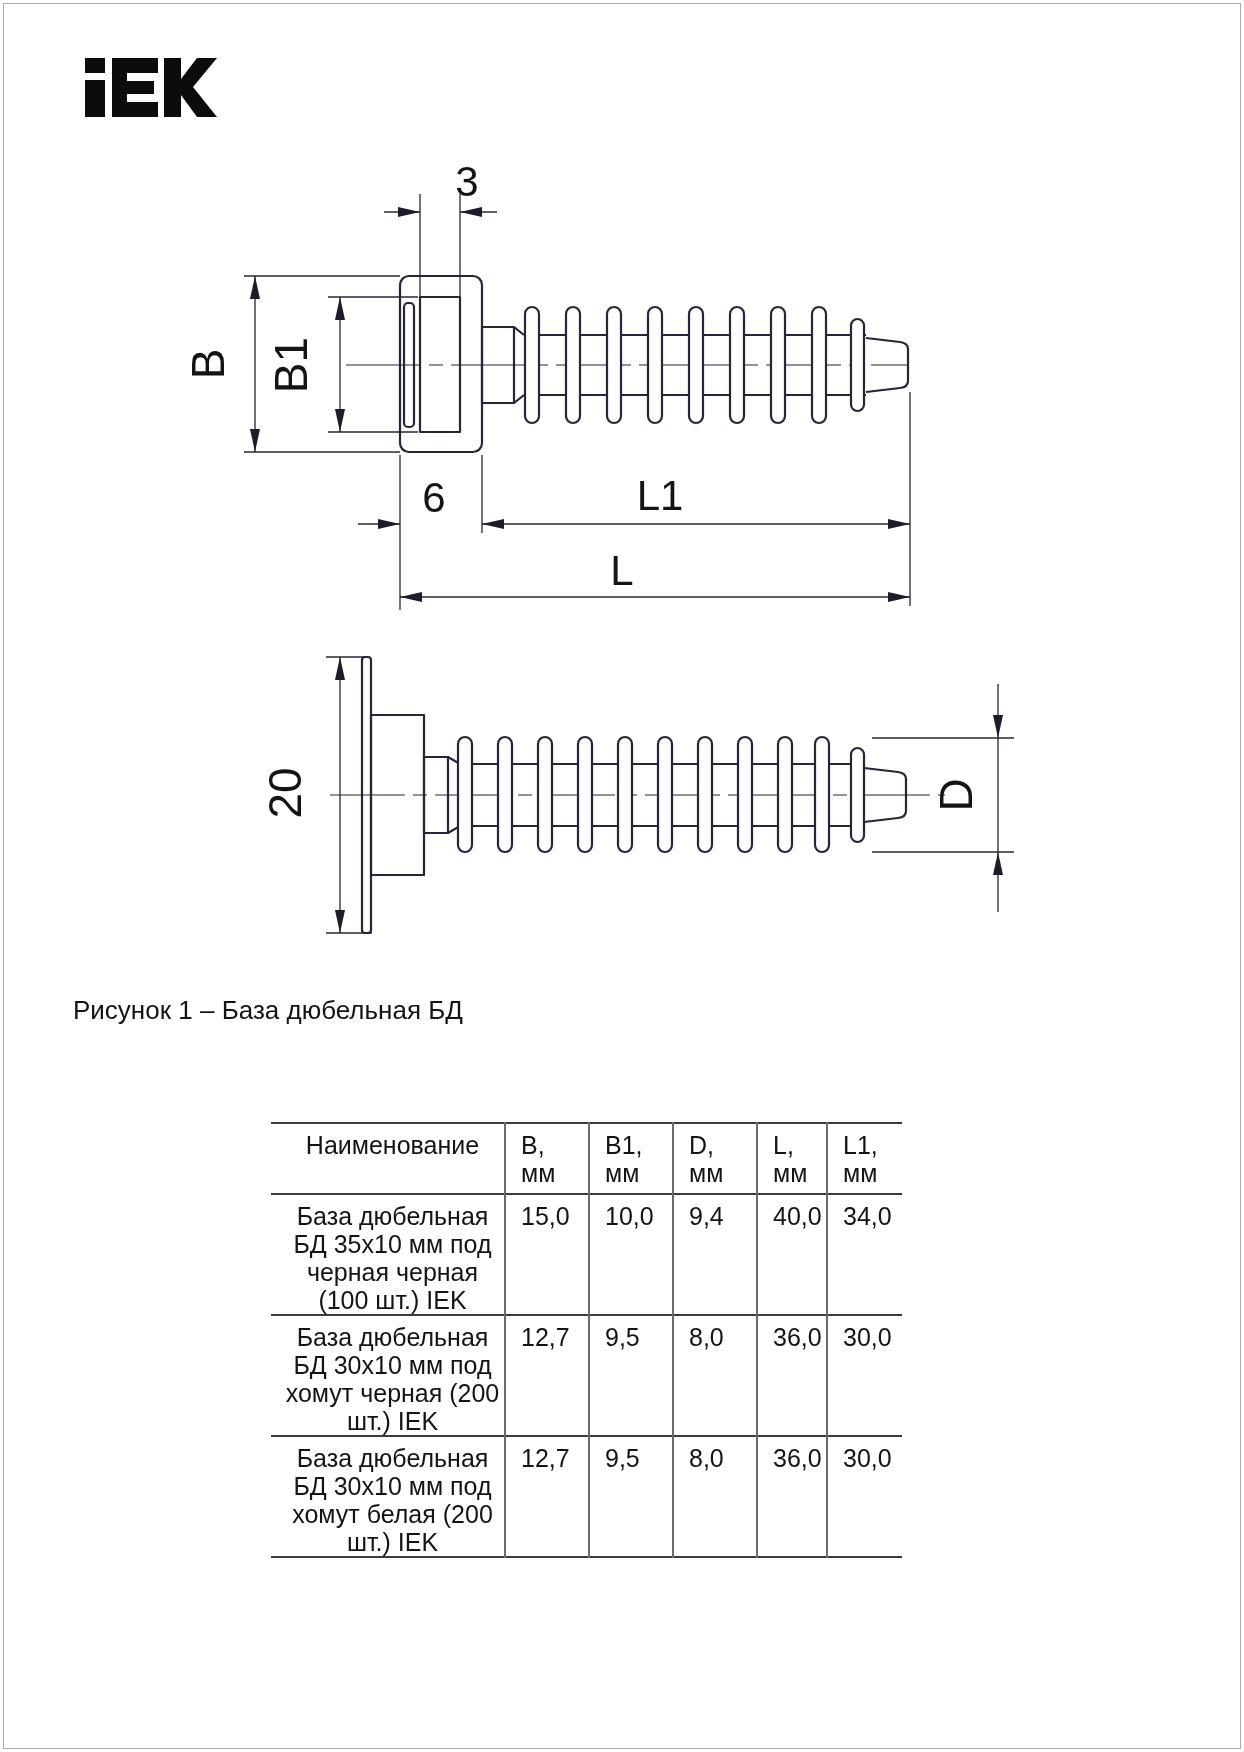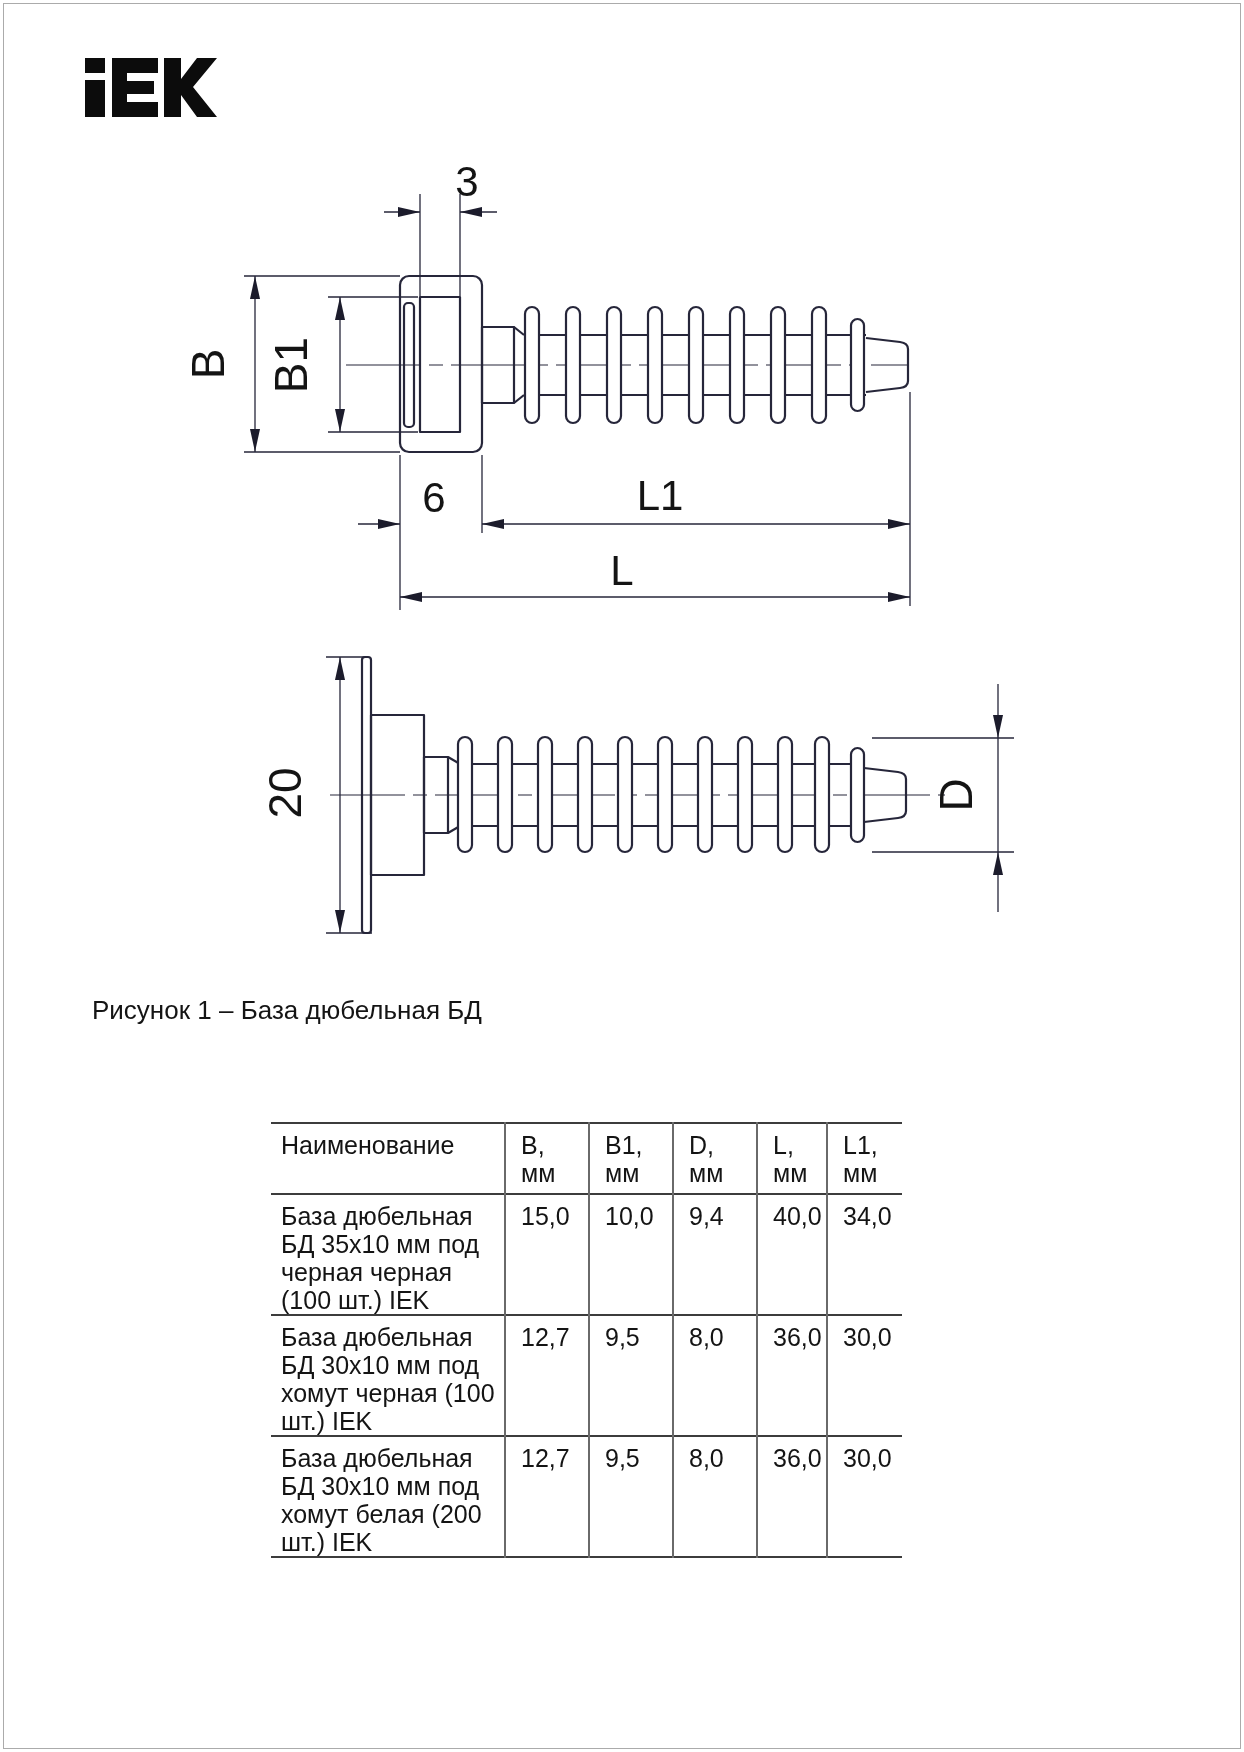--- a/index.html
+++ b/index.html
@@ -12,37 +12,37 @@
     color:#1a1a1a;
     overflow:hidden;
   }
   .frame{
     position:absolute;left:3px;top:3px;right:3px;bottom:3px;
     border:1px solid #ababab;
     pointer-events:none;
   }
   .drawing-svg{position:absolute;left:0;top:0;}
   .caption{
-    position:absolute;left:92px;top:995px;
+    position:absolute;left:73px;top:995px;
     font-size:26px;line-height:30px;color:#141414;
   }
   .spec-table{
     position:absolute;left:271px;top:1122px;
     border-collapse:collapse;table-layout:fixed;
     font-size:25px;color:#141414;
     border-top:2px solid #3c3c3c;border-bottom:2px solid #3c3c3c;
   }
   .spec-table tr{border-top:2px solid #3c3c3c;}
   .spec-table tr:first-child{border-top:none;}
   .spec-table th,.spec-table td{
     vertical-align:top;text-align:left;font-weight:normal;
     padding:7px 2px 0 15px;line-height:28px;
     border-left:2px solid #6a6a6a;
   }
-  .spec-table th:first-child,.spec-table td:first-child{border-left:none;padding-left:10px;padding-right:0;}
+  .spec-table th:first-child,.spec-table td:first-child{border-left:none;padding-left:10px;padding-right:0;text-align:center;}
   .hdr-line{display:block;}
   
   .obj{stroke:#26263a;stroke-width:2.2;fill:none;stroke-linejoin:round;}
   .objf{stroke:#26263a;stroke-width:2.2;fill:#ffffff;stroke-linejoin:round;}
   .thin{stroke:#26263a;stroke-width:1.3;fill:none;}
   .cline{stroke:#26263a;stroke-width:1.1;fill:none;}
   .arr{fill:#1c1c2c;stroke:none;}
   .dimtxt{fill:#141414;stroke:none;}
   .logo{fill:#0c0c0c;stroke:none;}
 </style>
@@ -229,21 +229,21 @@
     </tr>
     <tr style="height:100px">
       <td>База дюбельная БД 35х10 мм под черная черная (100 шт.) IEK</td>
       <td>15,0</td>
       <td>10,0</td>
       <td>9,4</td>
       <td>40,0</td>
       <td>34,0</td>
     </tr>
     <tr style="height:101px">
-      <td>База дюбельная БД 30х10 мм под хомут черная (100 шт.) IEK</td>
+      <td>База дюбельная БД 30х10 мм под хомут черная (200 шт.) IEK</td>
       <td>12,7</td>
       <td>9,5</td>
       <td>8,0</td>
       <td>36,0</td>
       <td>30,0</td>
     </tr>
     <tr style="height:107px">
       <td>База дюбельная БД 30х10 мм под хомут белая (200 шт.) IEK</td>
       <td>12,7</td>
       <td>9,5</td>

